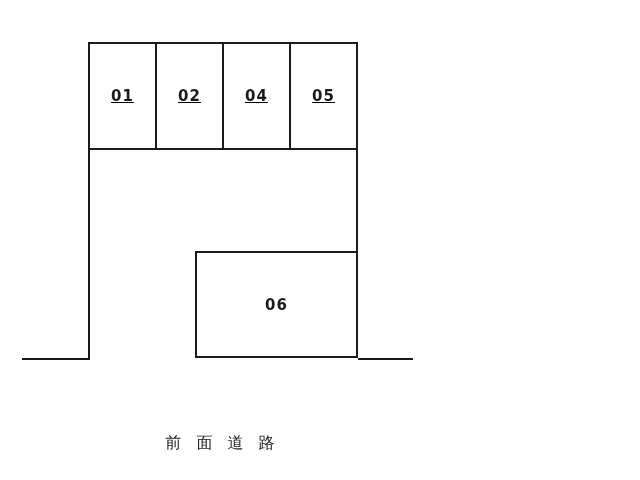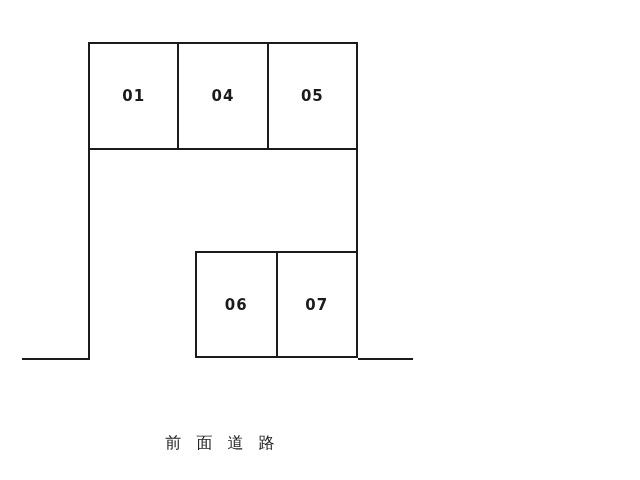--- a/index.html
+++ b/index.html
@@ -17,21 +17,21 @@
   }
   .canvas * { box-sizing: border-box; }
 
   
   .stall-row {
     position: absolute;
     display: flex;
     border: 2px solid #1b1b1b;
     background: #ffffff;
   }
-  .row-top    { left: 88px;  top: 42px;  width: 270px; height: 108px; }
+  .row-top    { left: 88px;  top: 42px;  width: 270px; height: 108px; text-decoration: underline; }
   .row-bottom { left: 195px; top: 251px; width: 163px; height: 107px; justify-content: center; }
 
   .stall {
     flex: 1 1 0;
     display: flex;
     align-items: center;
     justify-content: center;
     border-right: 2px solid #1b1b1b;
   }
   .stall:last-child { border-right: none; }
@@ -78,37 +78,37 @@
 </head>
 <body>
 
 <div class="canvas">
 
   <div class="stall-row row-top">
     <div class="stall">
       <span class="stall-label">01</span>
     </div>
     <div class="stall">
+      <span class="stall-label">02</span>
+    </div>
+    <div class="stall">
       <span class="stall-label">04</span>
     </div>
     <div class="stall">
       <span class="stall-label">05</span>
     </div>
   </div>
 
   <div class="vline boundary-left"></div>
   <div class="vline boundary-right"></div>
 
   <div class="stall-row row-bottom">
     <div class="stall">
       <span class="stall-label">06</span>
     </div>
-    <div class="stall">
-      <span class="stall-label">07</span>
-    </div>
   </div>
 
   <div class="road-line road-left"></div>
   <div class="road-line road-right"></div>
 
   <div class="road-label">前 面 道 路</div>
 
 </div>
 
 </body></html>

